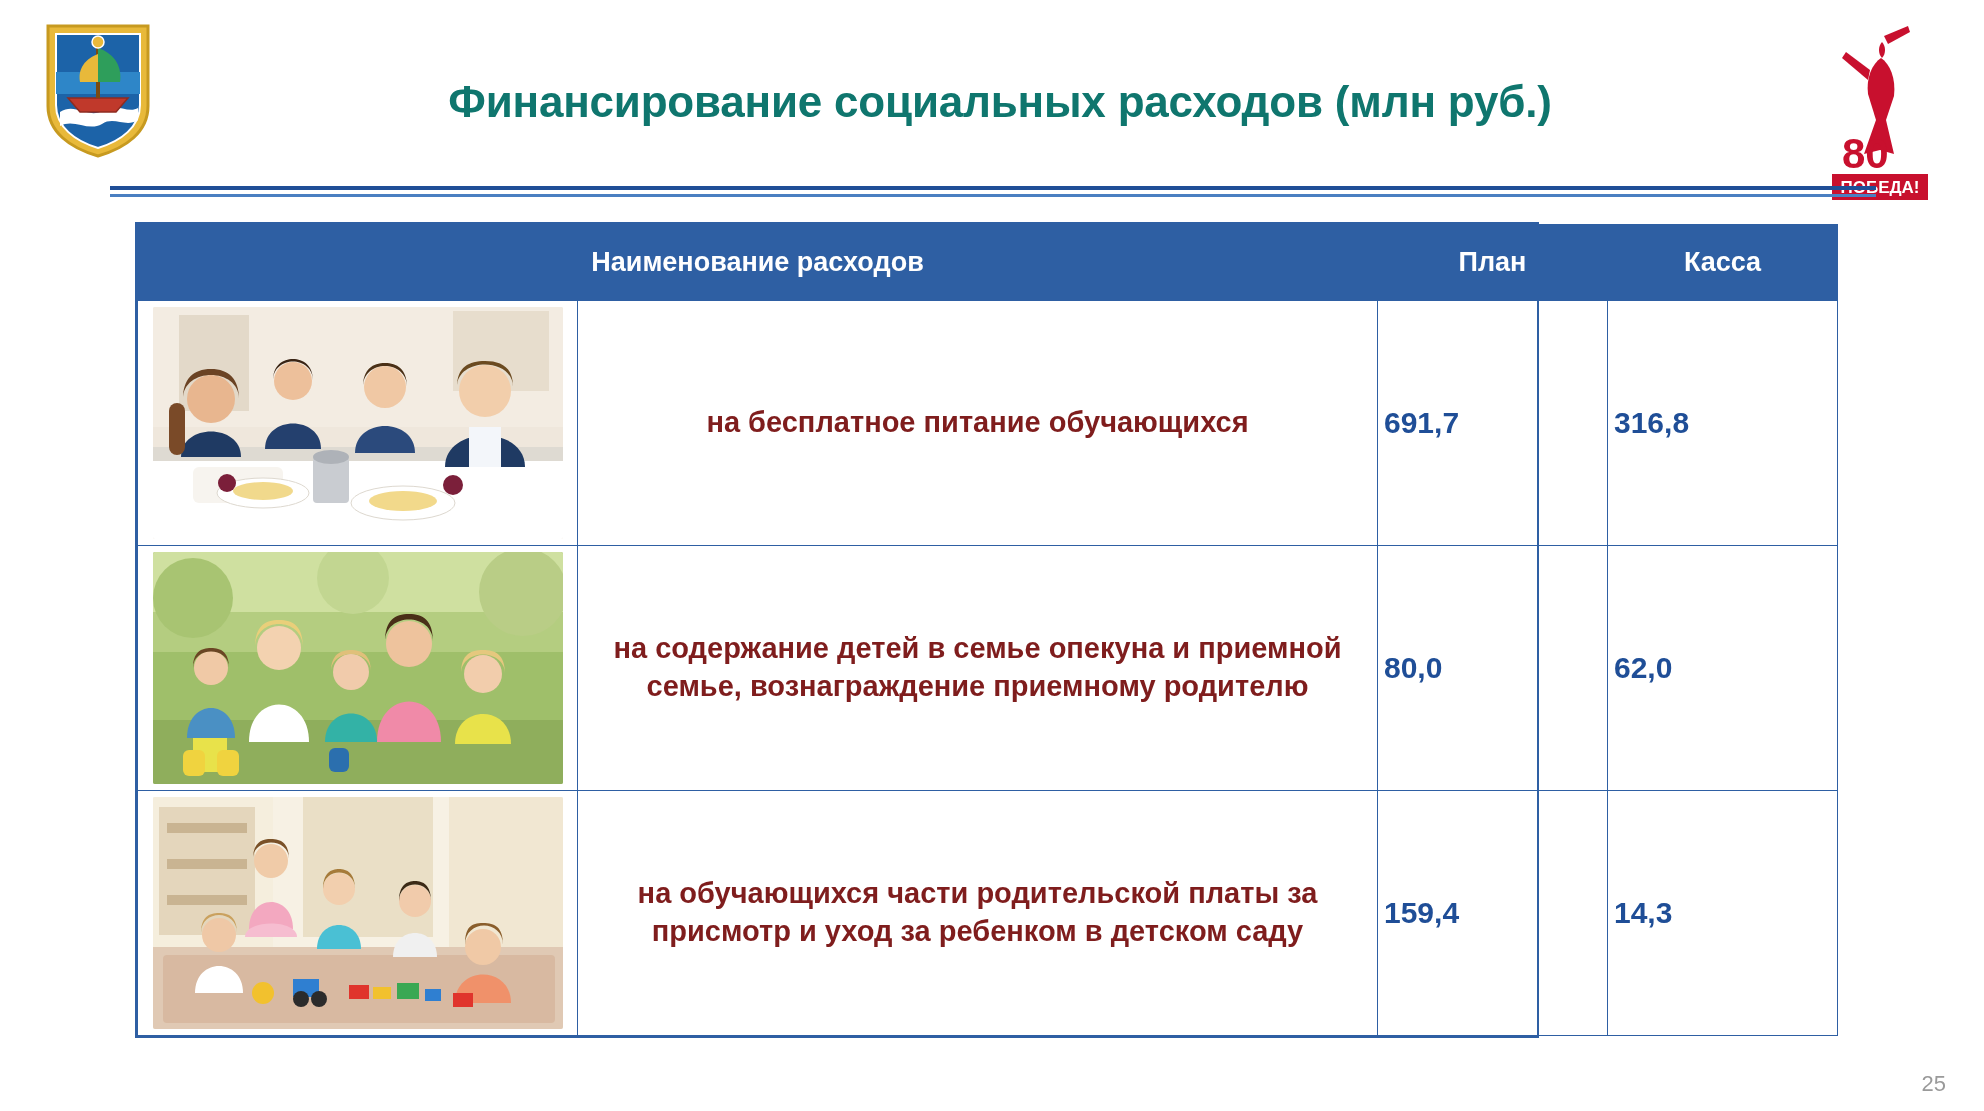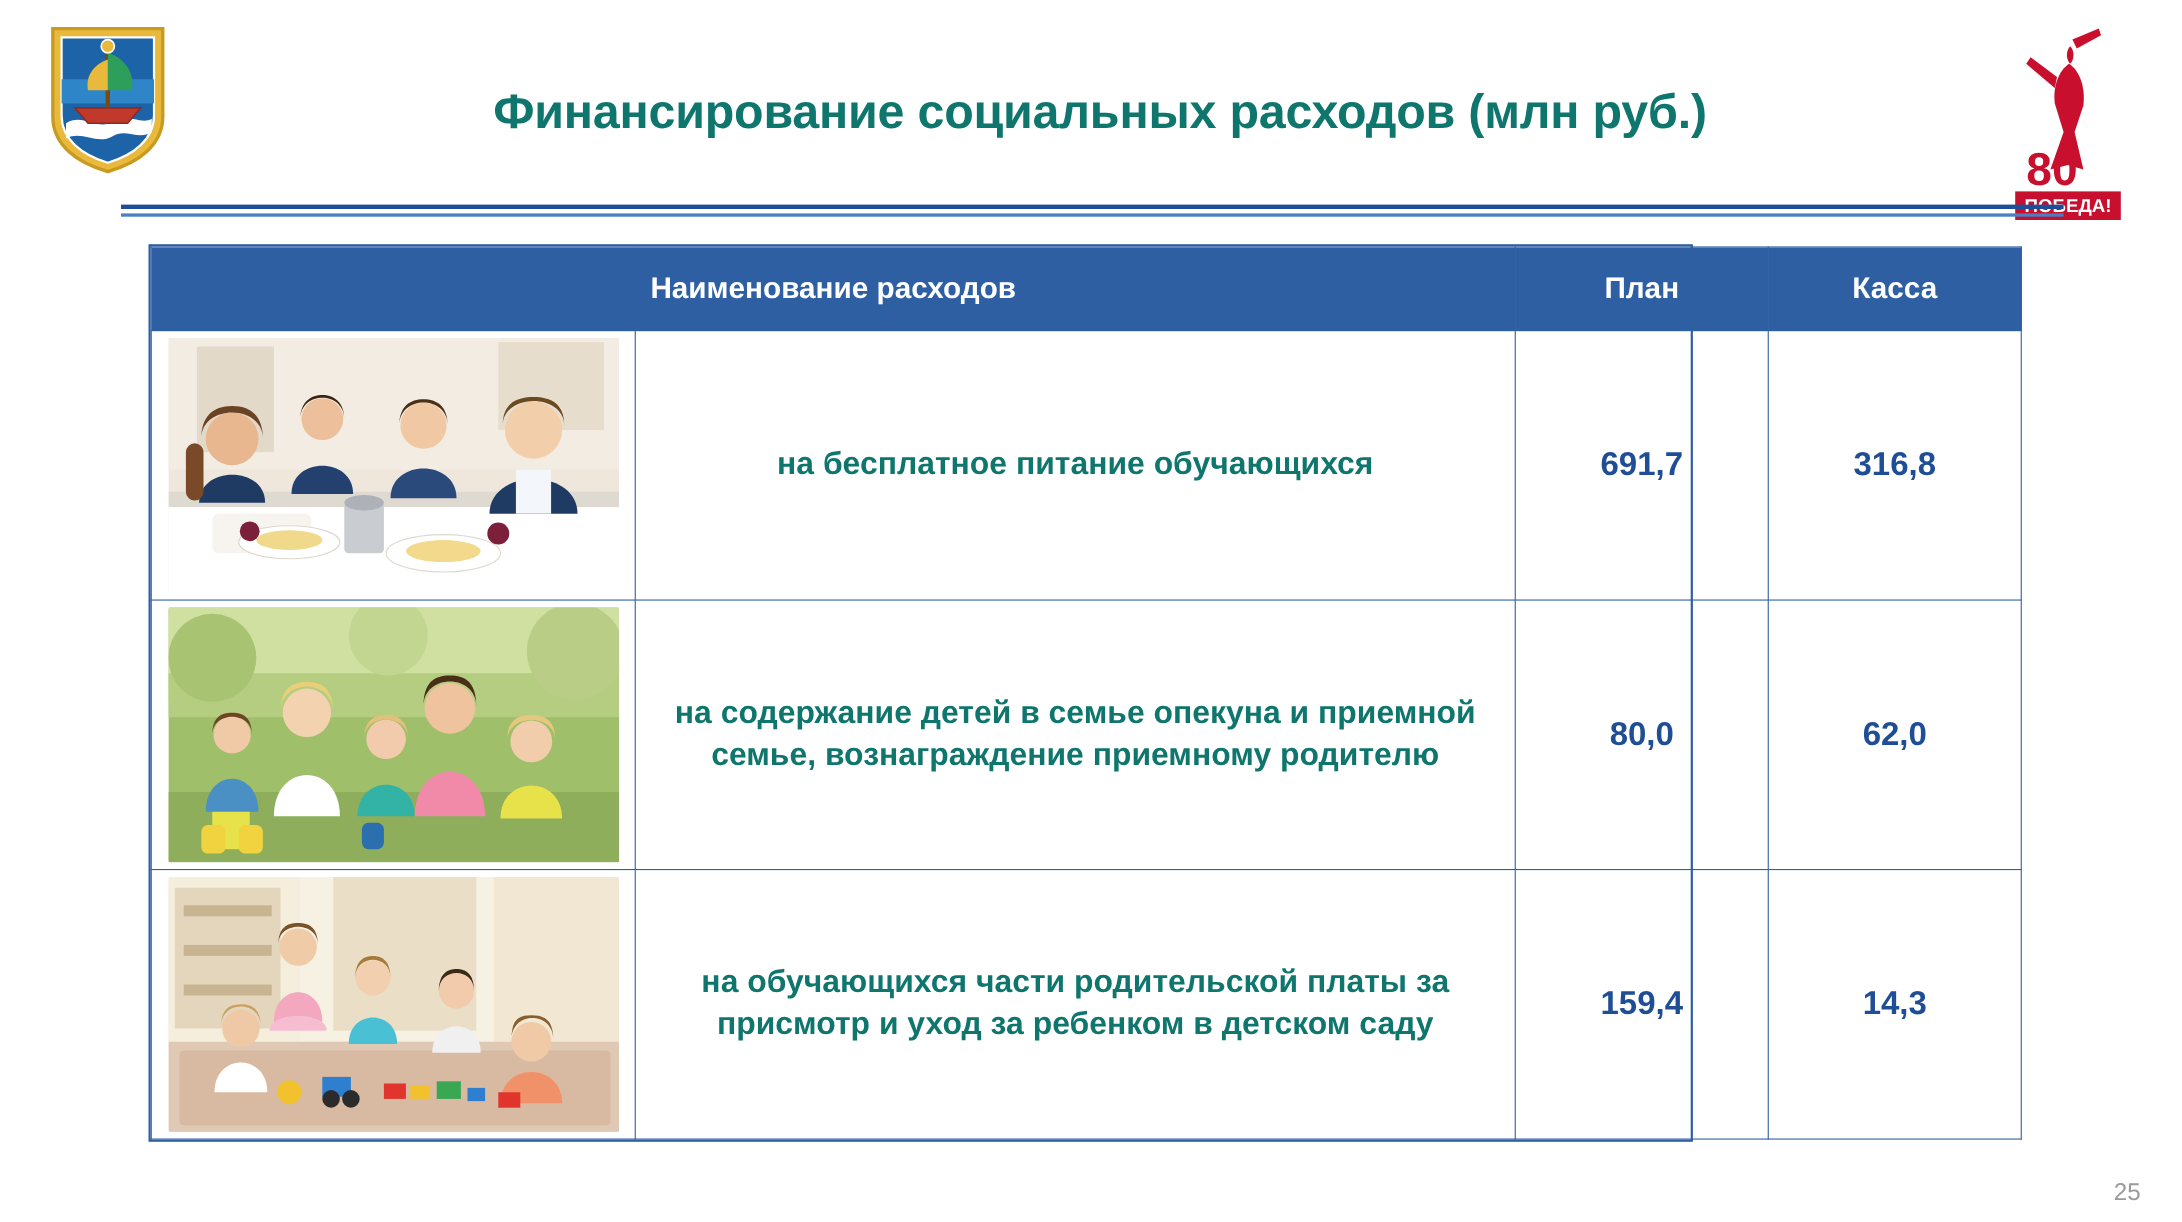--- a/index.html
+++ b/index.html
@@ -105,32 +105,32 @@
     height: 232px;
     margin: 6px auto;
     display: block;
     border-radius: 2px;
     overflow: hidden;
     position: relative;
   }
   .photo svg { display:block; width: 100%; height: 100%; }
 
   td.cell-name {
-    color: #0f766e;
+    color: #7f1d1d;
     font-size: 29px;
     font-weight: bold;
     text-align: center;
     padding: 14px 26px;
     line-height: 1.3;
   }
   td.cell-num {
     color: #1F4E97;
     font-size: 30px;
     font-weight: bold;
-    text-align: center;
+    text-align: left;
     padding: 14px 6px;
   }
 
   
   .page-number {
     position: absolute;
     right: 38px;
     bottom: 14px;
     font-size: 22px;
     color: #9a9a9a;

